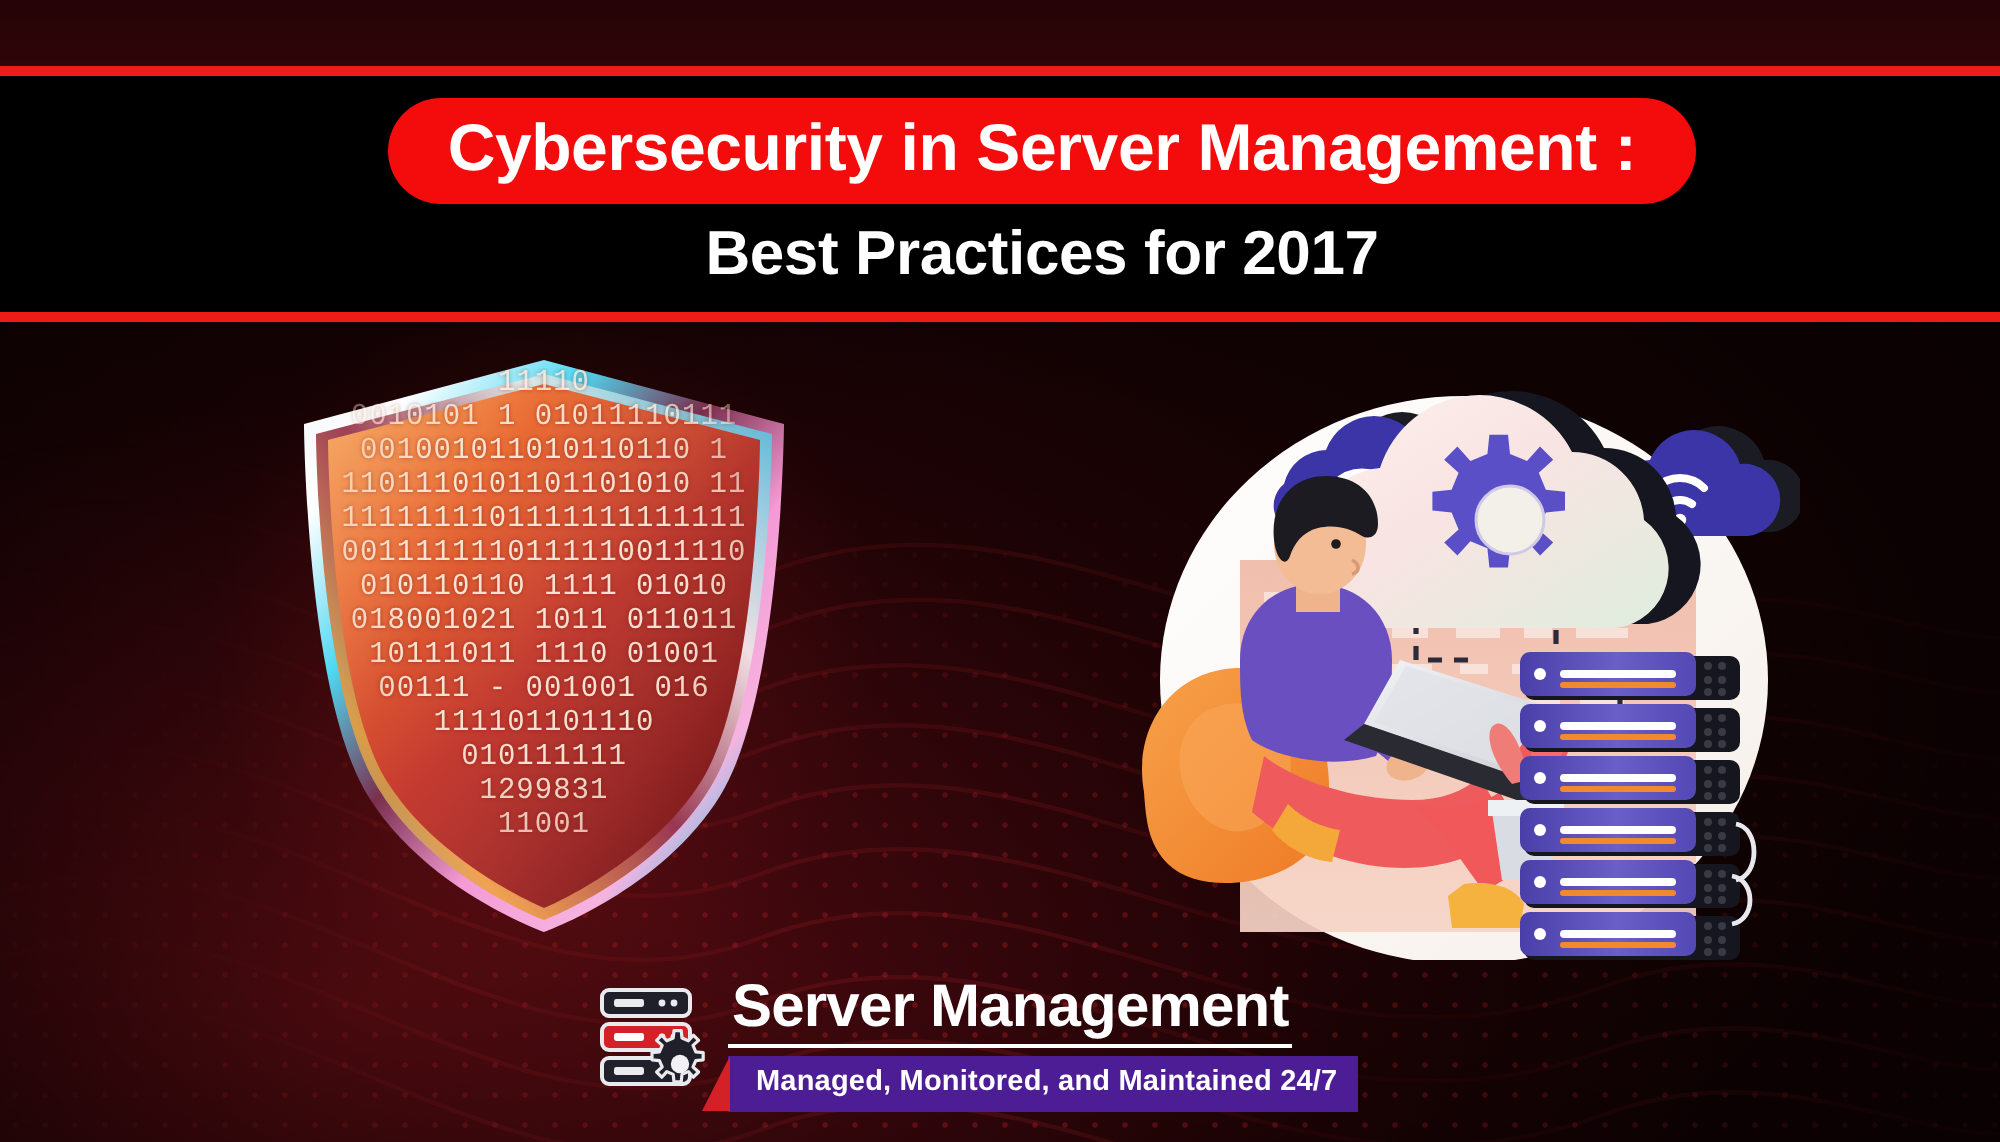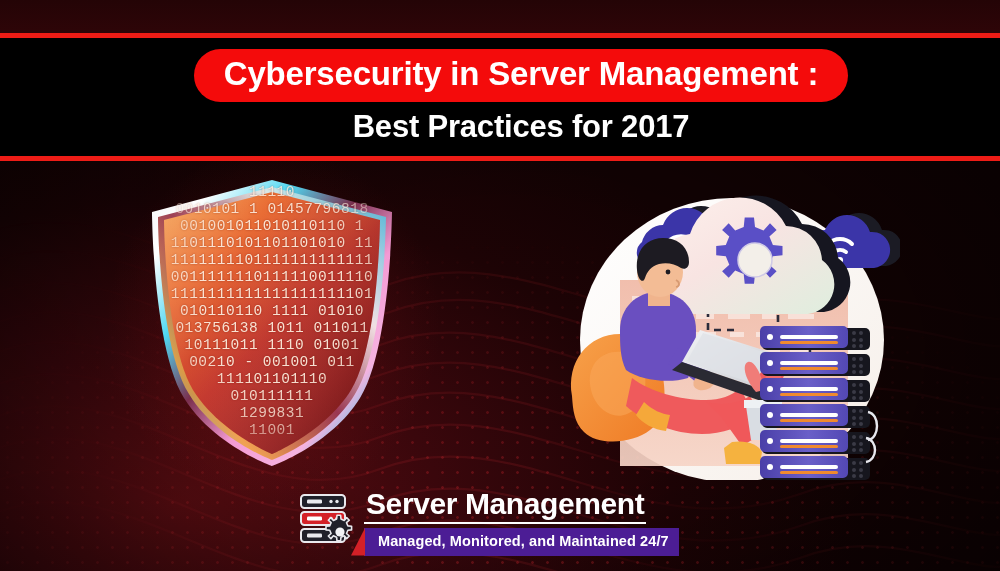--- a/index.html
+++ b/index.html
@@ -300,30 +300,29 @@
 
       <path d="M124,16 L232,44 C232,44 231,168 203,214 C177,256 124,278 124,278
                C124,278 71,256 45,214 C17,168 16,44 16,44 Z" fill="url(#faceGrad)"></path>
       <g clip-path="url(#faceClip)">
         <rect x="0" y="0" width="248" height="290" fill="url(#faceSheen)"></rect>
       </g>
     </svg>
 
     <div class="shield-binary">
       <div>11110</div>
-      <div>0010101 1 01457796818</div>
+      <div>0010101 1 01011110111</div>
       <div>001001011010110110 1</div>
       <div>1101110101101101010 11</div>
       <div>1111111101111111111111</div>
       <div>0011111110111110011110</div>
-      <div>1111111111111111111101</div>
       <div>010110110 1111 01010</div>
-      <div>013756138 1011 011011</div>
+      <div>018001021 1011 011011</div>
       <div>10111011 1110 01001</div>
-      <div>00210 - 001001 011</div>
+      <div>00111 - 001001 016</div>
       <div>111101101110</div>
       <div>010111111</div>
       <div>1299831</div>
       <div>11001</div>
     </div>
   </div>
 
   <div class="illus-wrap">
     <svg viewBox="0 0 340 300" width="340" height="300" aria-hidden="true">
       <defs>

